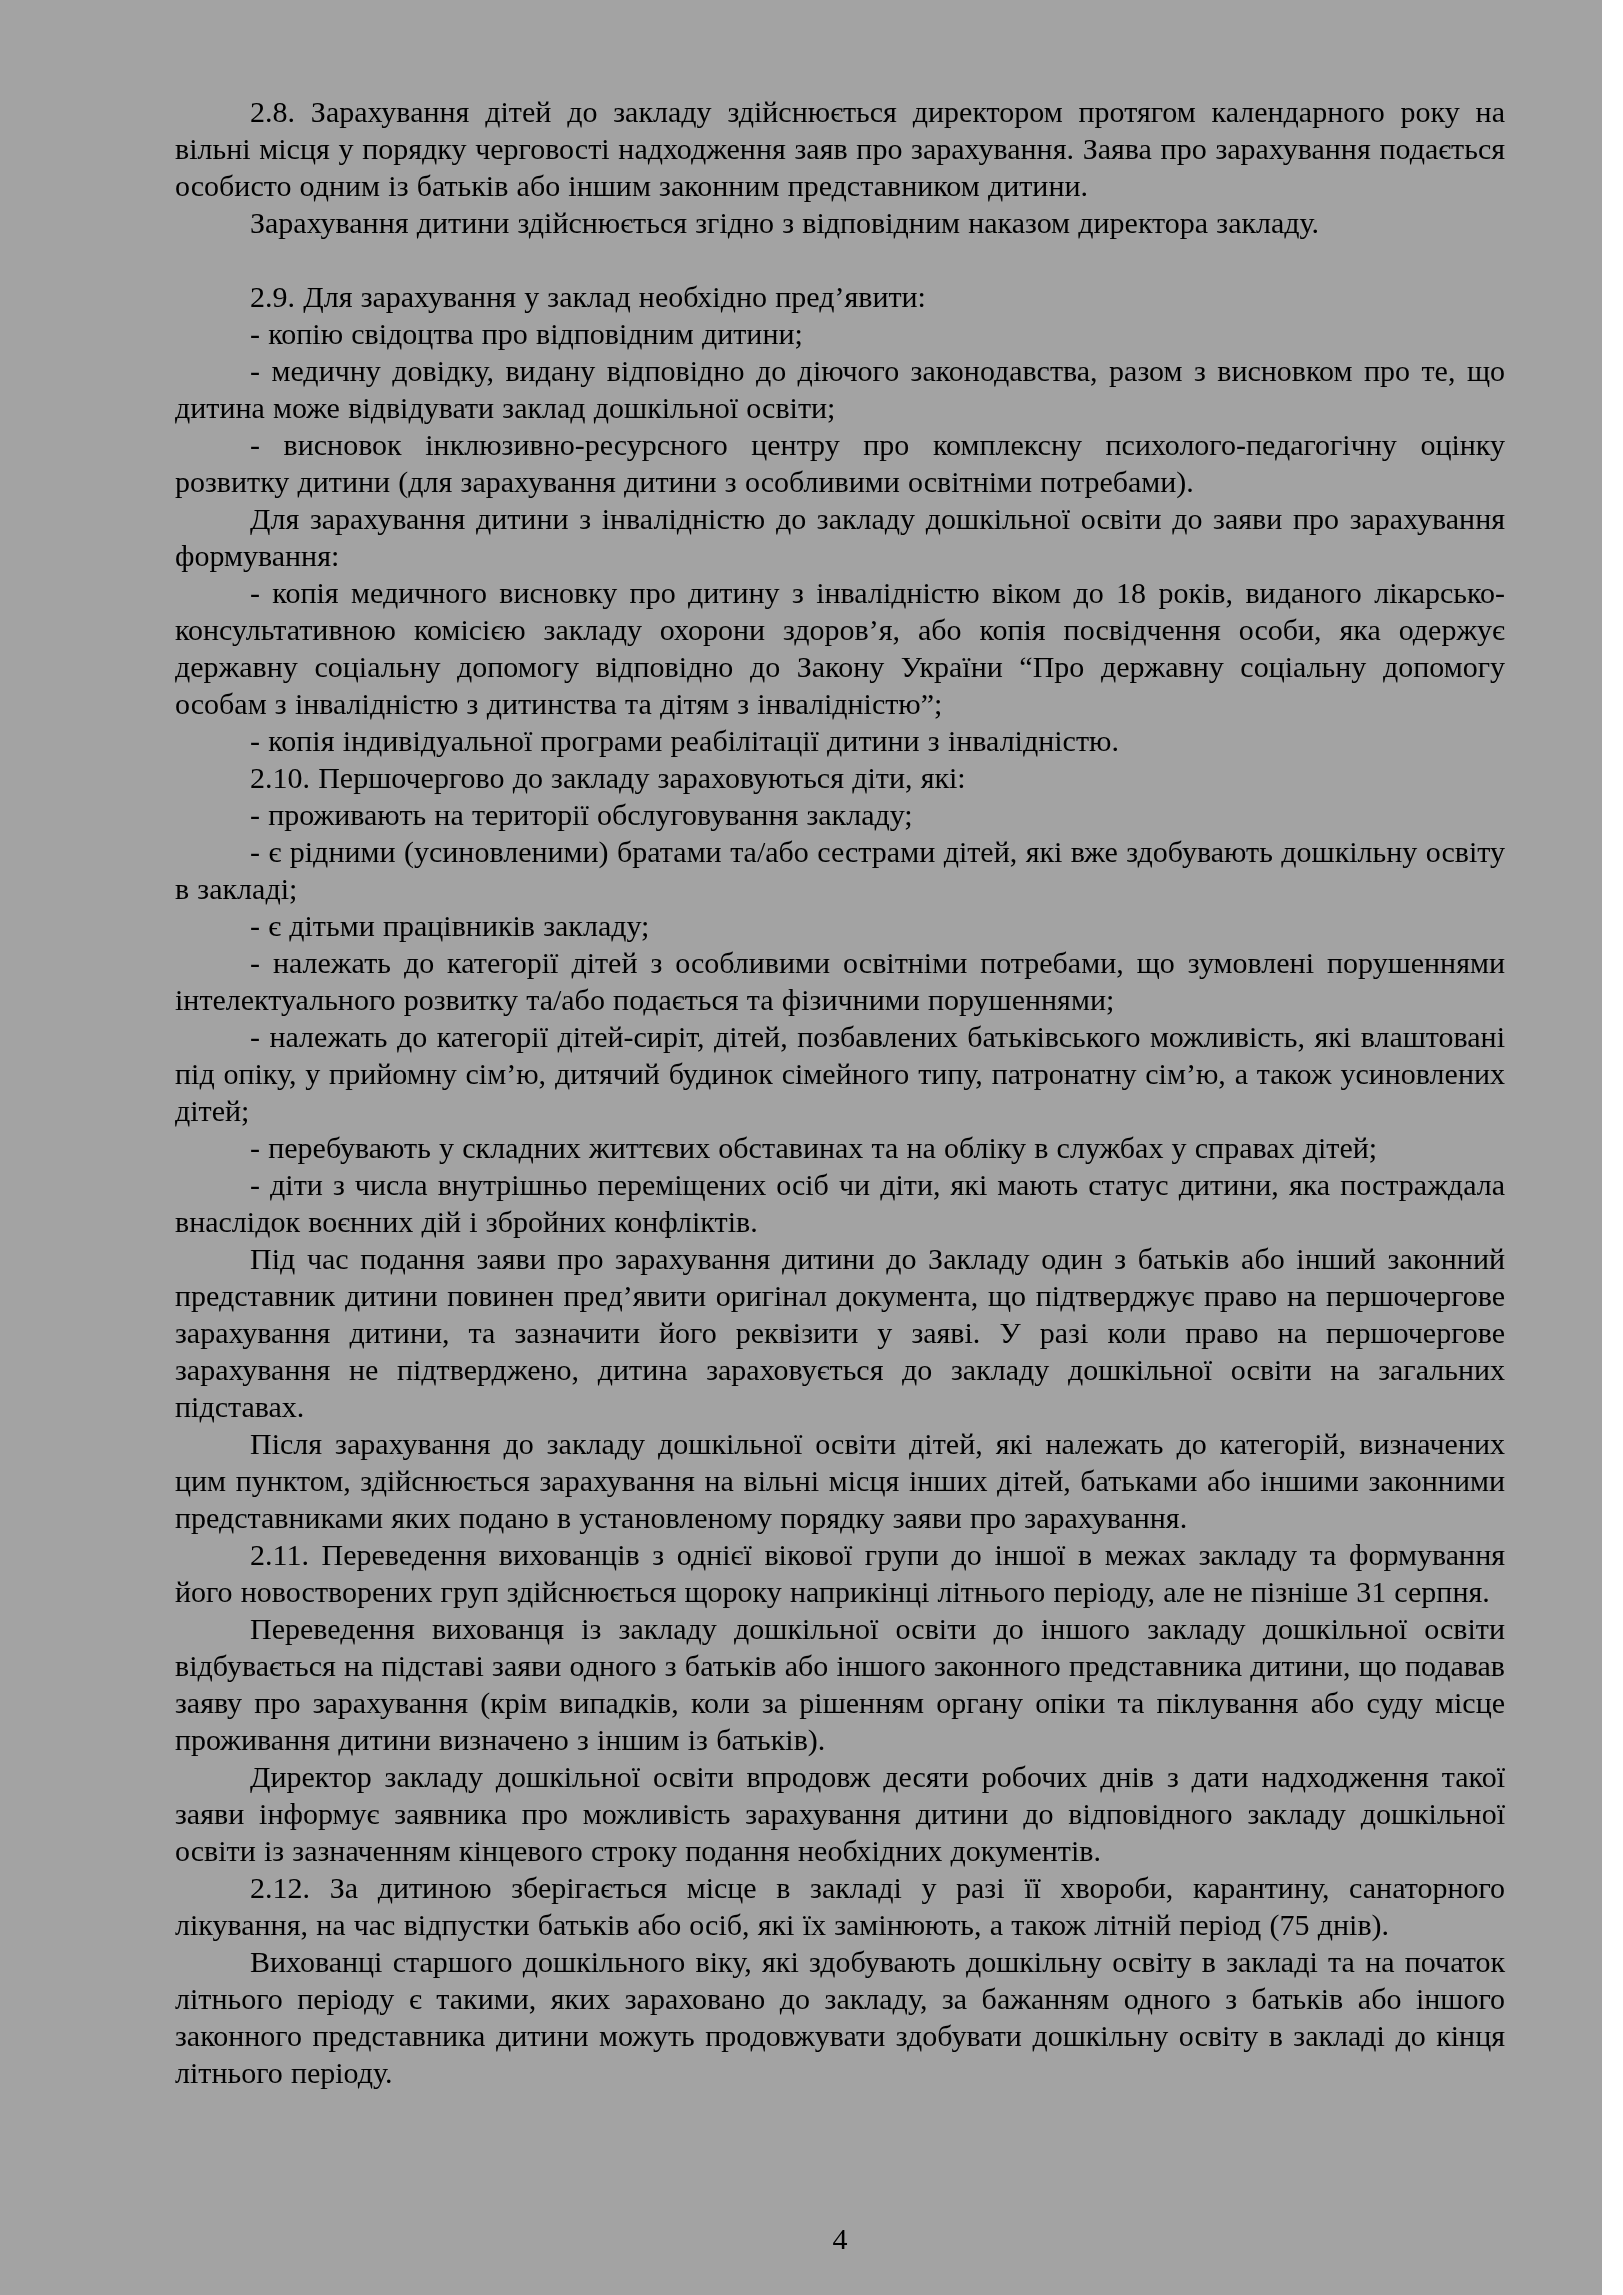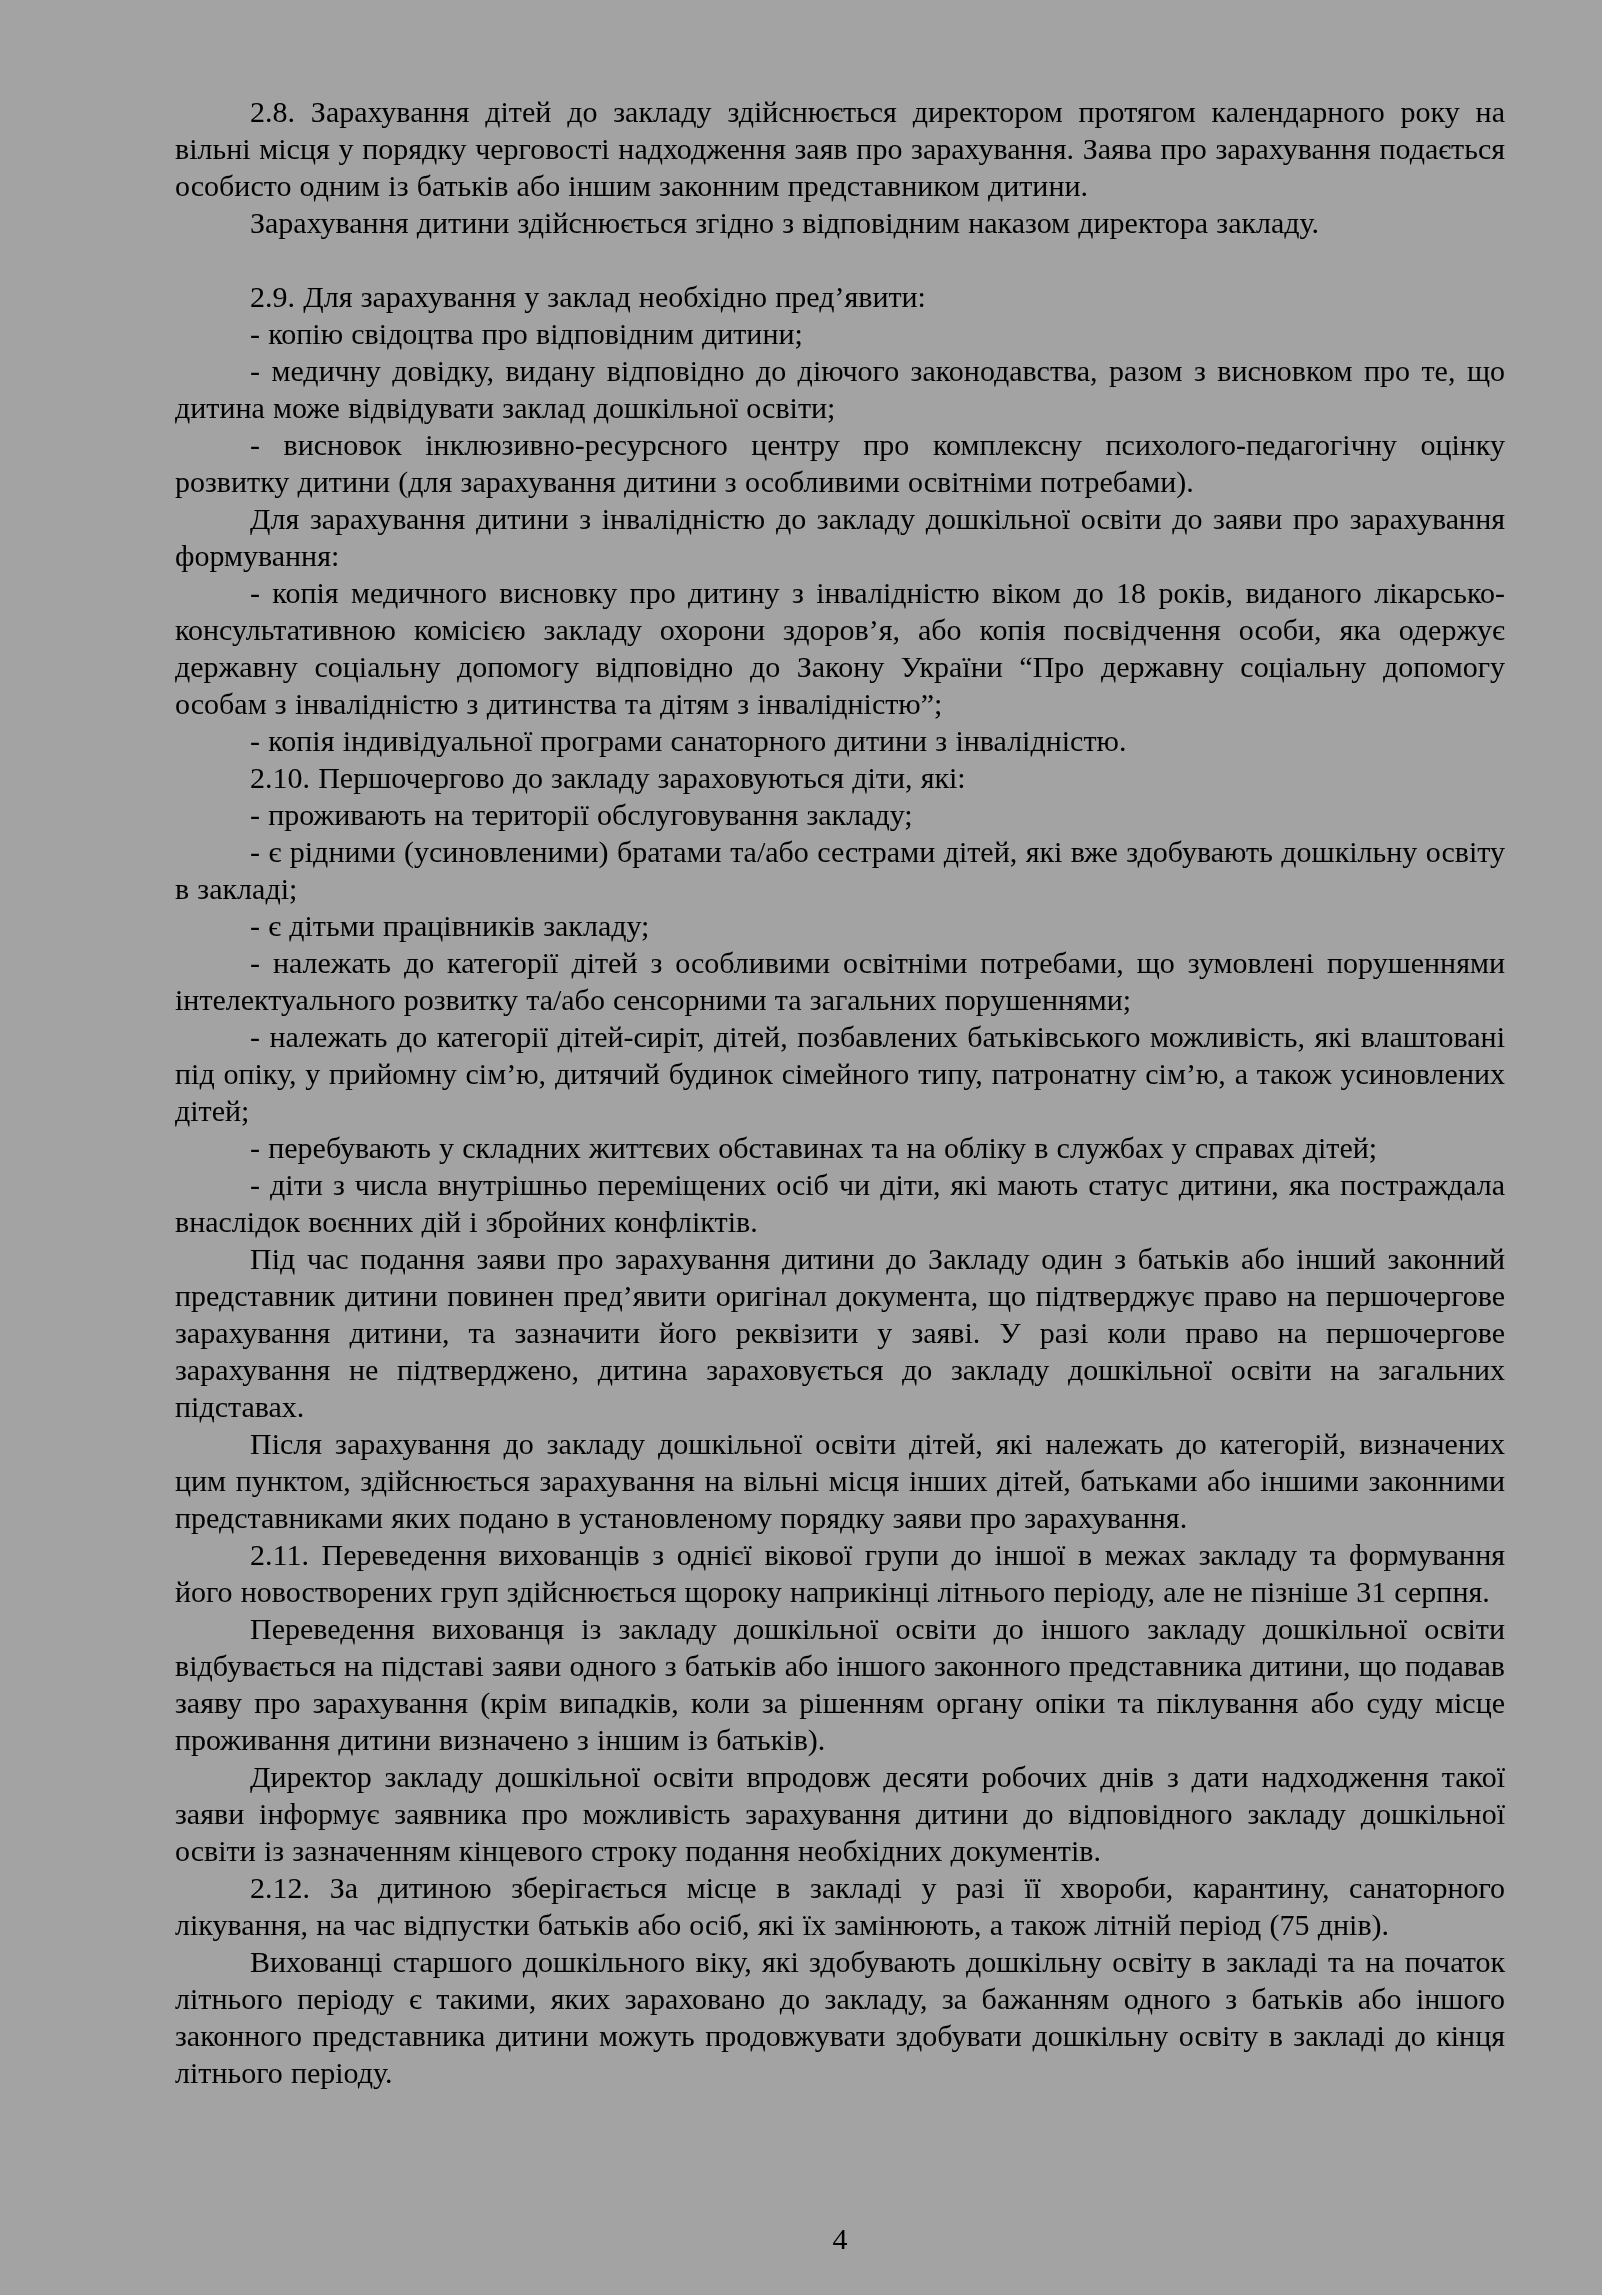--- a/index.html
+++ b/index.html
@@ -51,26 +51,26 @@
 <div class="page">
   <div class="content" id="paragraph-container">
       <p class="para">2.8. Зарахування дітей до закладу здійснюється директором протягом календарного року на вільні місця у порядку черговості надходження заяв про зарахування. Заява про зарахування подається особисто одним із батьків або іншим законним представником дитини.</p>
       <p class="para">Зарахування дитини здійснюється згідно з відповідним наказом директора закладу.</p>
       <p class="para gap">2.9. Для  зарахування у заклад необхідно пред’явити:</p>
       <p class="para">- копію свідоцтва про відповідним дитини;</p>
       <p class="para">- медичну довідку, видану відповідно до діючого законодавства, разом з висновком про те, що дитина може відвідувати заклад дошкільної освіти;</p>
       <p class="para">- висновок інклюзивно-ресурсного центру про комплексну психолого-педагогічну оцінку розвитку дитини (для зарахування дитини з особливими освітніми потребами).</p>
       <p class="para">Для зарахування дитини з інвалідністю до закладу дошкільної освіти до заяви про зарахування формування:</p>
       <p class="para">- копія медичного висновку про дитину з інвалідністю віком до 18 років, виданого лікарсько-консультативною комісією закладу охорони здоров’я, або копія посвідчення особи, яка одержує державну соціальну допомогу відповідно до Закону України “Про державну соціальну допомогу особам з інвалідністю з дитинства та дітям з інвалідністю”;</p>
-      <p class="para">- копія індивідуальної програми санаторного дитини з інвалідністю.</p>
+      <p class="para">- копія індивідуальної програми реабілітації дитини з інвалідністю.</p>
       <p class="para">2.10. Першочергово до закладу зараховуються діти, які:</p>
       <p class="para">- проживають на території обслуговування закладу;</p>
       <p class="para">- є рідними (усиновленими) братами та/або сестрами дітей, які вже здобувають дошкільну освіту в закладі;</p>
       <p class="para">- є дітьми працівників закладу;</p>
-      <p class="para">- належать до категорії дітей з особливими освітніми потребами, що зумовлені порушеннями інтелектуального розвитку та/або сенсорними та загальних порушеннями;</p>
+      <p class="para">- належать до категорії дітей з особливими освітніми потребами, що зумовлені порушеннями інтелектуального розвитку та/або подається та фізичними порушеннями;</p>
       <p class="para">- належать до категорії дітей-сиріт, дітей, позбавлених батьківського можливість, які влаштовані під опіку, у прийомну сім’ю, дитячий будинок сімейного типу, патронатну сім’ю, а також усиновлених дітей;</p>
       <p class="para">- перебувають у складних життєвих обставинах та на обліку в службах у справах дітей;</p>
       <p class="para">- діти з числа внутрішньо переміщених осіб чи діти, які мають статус дитини, яка постраждала внаслідок воєнних дій і збройних конфліктів.</p>
       <p class="para">Під час подання заяви про зарахування дитини до Закладу один з батьків або інший законний представник дитини повинен пред’явити оригінал документа, що підтверджує право на першочергове зарахування дитини, та зазначити його реквізити у заяві. У разі коли право на першочергове зарахування не підтверджено, дитина зараховується до закладу дошкільної освіти на загальних підставах.</p>
       <p class="para">Після зарахування до закладу дошкільної освіти дітей, які належать до категорій, визначених цим пунктом, здійснюється зарахування на вільні місця інших дітей, батьками або іншими законними представниками яких подано в установленому порядку заяви про зарахування.</p>
       <p class="para">2.11. Переведення вихованців з однієї вікової групи до іншої в межах закладу та формування його новостворених груп здійснюється щороку наприкінці літнього періоду, але не пізніше 31 серпня.</p>
       <p class="para">Переведення вихованця із закладу дошкільної освіти до іншого закладу дошкільної освіти відбувається на підставі заяви одного з батьків або іншого законного представника дитини, що подавав заяву про зарахування (крім випадків, коли за рішенням органу опіки та піклування або суду місце проживання дитини визначено з іншим із батьків).</p>
       <p class="para">Директор закладу дошкільної освіти впродовж десяти робочих днів з дати надходження такої заяви інформує заявника про можливість зарахування дитини до відповідного закладу дошкільної освіти із зазначенням кінцевого строку подання необхідних документів.</p>
       <p class="para">2.12. За дитиною зберігається місце в закладі у разі її хвороби, карантину, санаторного лікування, на час відпустки батьків або осіб, які їх замінюють, а також літній період (75 днів).</p>
       <p class="para">Вихованці старшого дошкільного віку, які здобувають дошкільну освіту в закладі та на початок літнього періоду є такими, яких зараховано до закладу, за бажанням одного з батьків або іншого законного представника дитини можуть продовжувати здобувати дошкільну освіту в закладі до кінця літнього періоду.</p>

